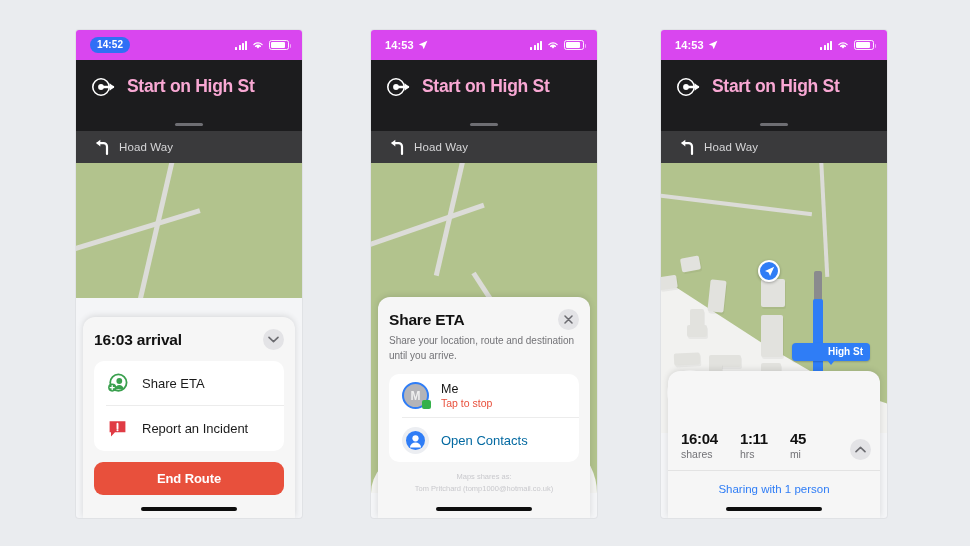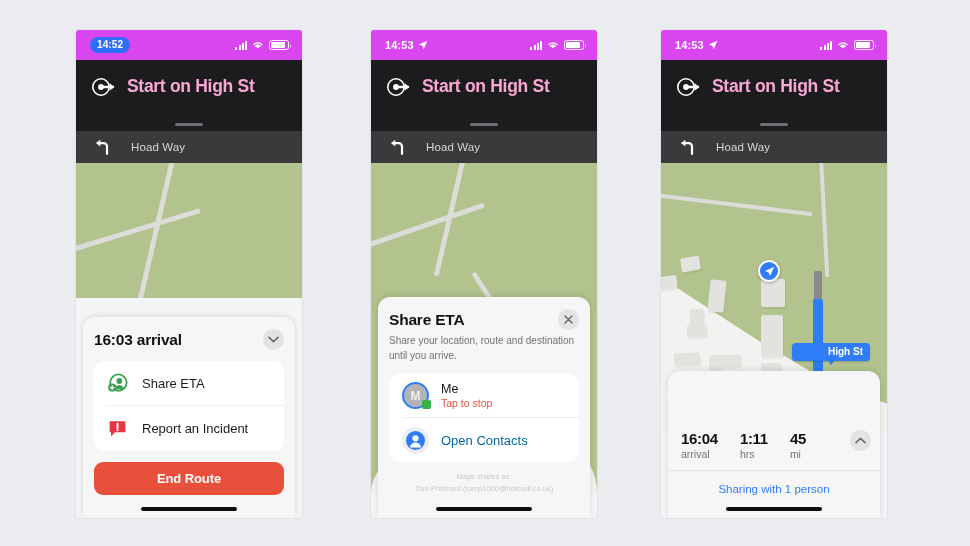--- a/index.html
+++ b/index.html
@@ -68,21 +68,21 @@
     font-size: 17.5px; font-weight: bold; letter-spacing: -.3px; line-height: 1;
   }
   .grabber {
     position:absolute; left:50%; transform:translateX(-50%); bottom:5px;
     width: 28px; height: 3.5px; border-radius: 2px; background: #6e6e73;
   }
 
   
   .nextstep {
     background: #3a3a3c; height: 32px;
-    display:flex; align-items:center; gap:20px; padding: 0 16px;
+    display:flex; align-items:center; gap:8px; padding: 0 16px;
   }
   .nextstep svg { flex:none; }
   .nextstep-label { color:#d6d6d8; font-size: 11.5px; letter-spacing:.1px; }
 
   
   .map { position: relative; width: 100%; background: #b2c38d; overflow: hidden; }
   .map .land {
     position:absolute; left:0; bottom:0; width:100%; height:100%;
     background:#f2f2f0;
   }
@@ -179,21 +179,21 @@
   .open-contacts { font-size:13px; color:#0369a1; }
   .share-foot { text-align:center; font-size:7.5px; color:#c9c9cd; line-height:1.6;
                 margin-top:9px; }
 
   
   .eta-sheet {
     position:absolute; left:7px; right:7px; bottom:0;
     background:#f6f6f6; border-radius:12px 12px 0 0;
     box-shadow:0 -1px 6px rgba(0,0,0,.12);
   }
-  .eta-row { display:flex; align-items:flex-start; padding: 11px 13px 10px; gap:22px;margin-top:48px; }
+  .eta-row { display:flex; align-items:flex-end; padding: 11px 13px 10px; gap:22px;margin-top:48px; }
   .eta-stat .v { font-size:15px; font-weight:bold; color:#111; letter-spacing:-.3px; }
   .eta-stat .k { font-size:10.5px; color:#737377; margin-top:1px; }
   .eta-spacer { flex:1; }
   .sharing-row {
     border-top:1px solid #e3e3e3; text-align:center;
     font-size:11.5px; color:#2f7df6; padding: 12px 0 0;
   }
 </style>
 </head>
 <body>
@@ -481,21 +481,21 @@
           </svg>
       </div>
 
       <div class="street-pill" style="left:131px;top:180px;padding-left:36px;">High St</div>
     </div>
 
     <div class="eta-sheet">
       <div class="eta-row">
         <div class="eta-stat">
           <div class="v">16:04</div>
-          <div class="k">arrival</div>
+          <div class="k">shares</div>
         </div>
         <div class="eta-stat">
           <div class="v">1:11</div>
           <div class="k">hrs</div>
         </div>
         <div class="eta-stat">
           <div class="v">45</div>
           <div class="k">mi</div>
         </div>
         <div class="eta-spacer"></div>

